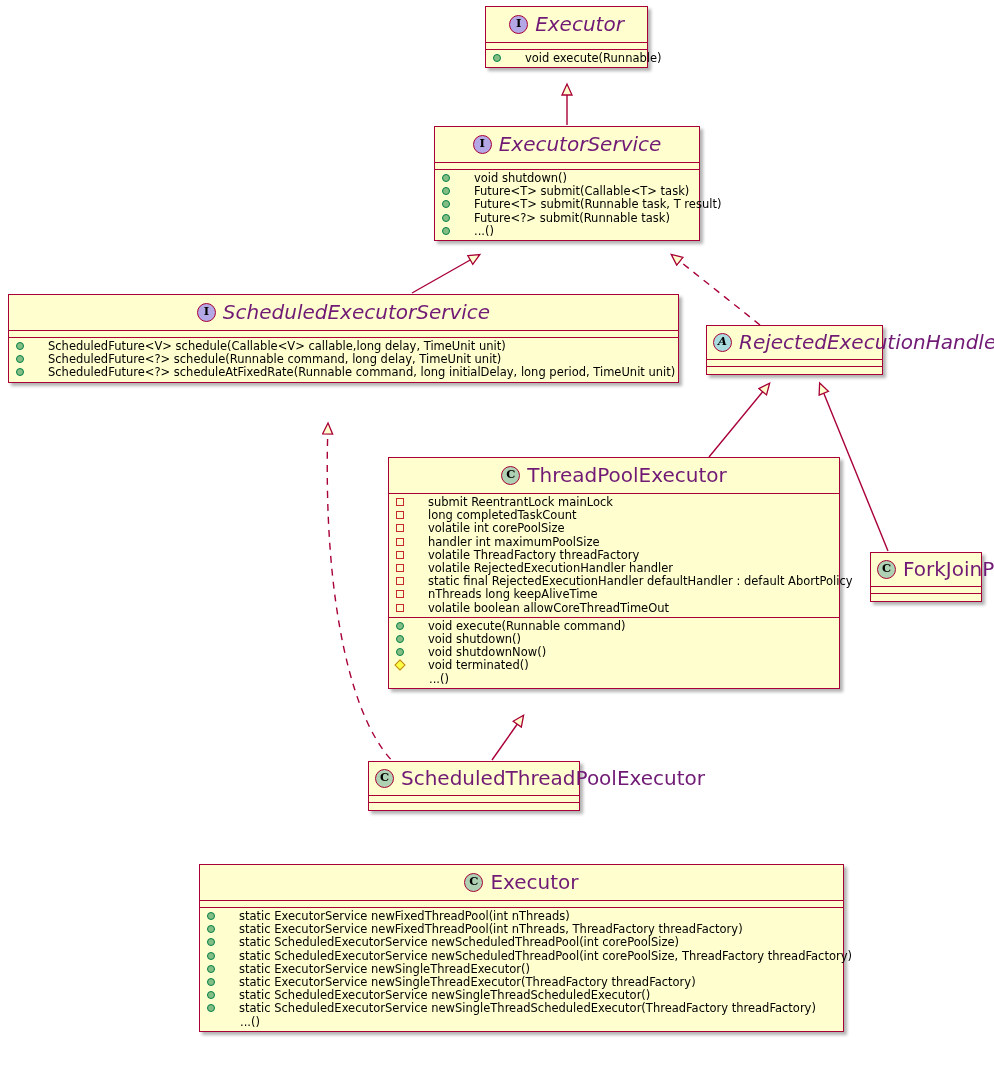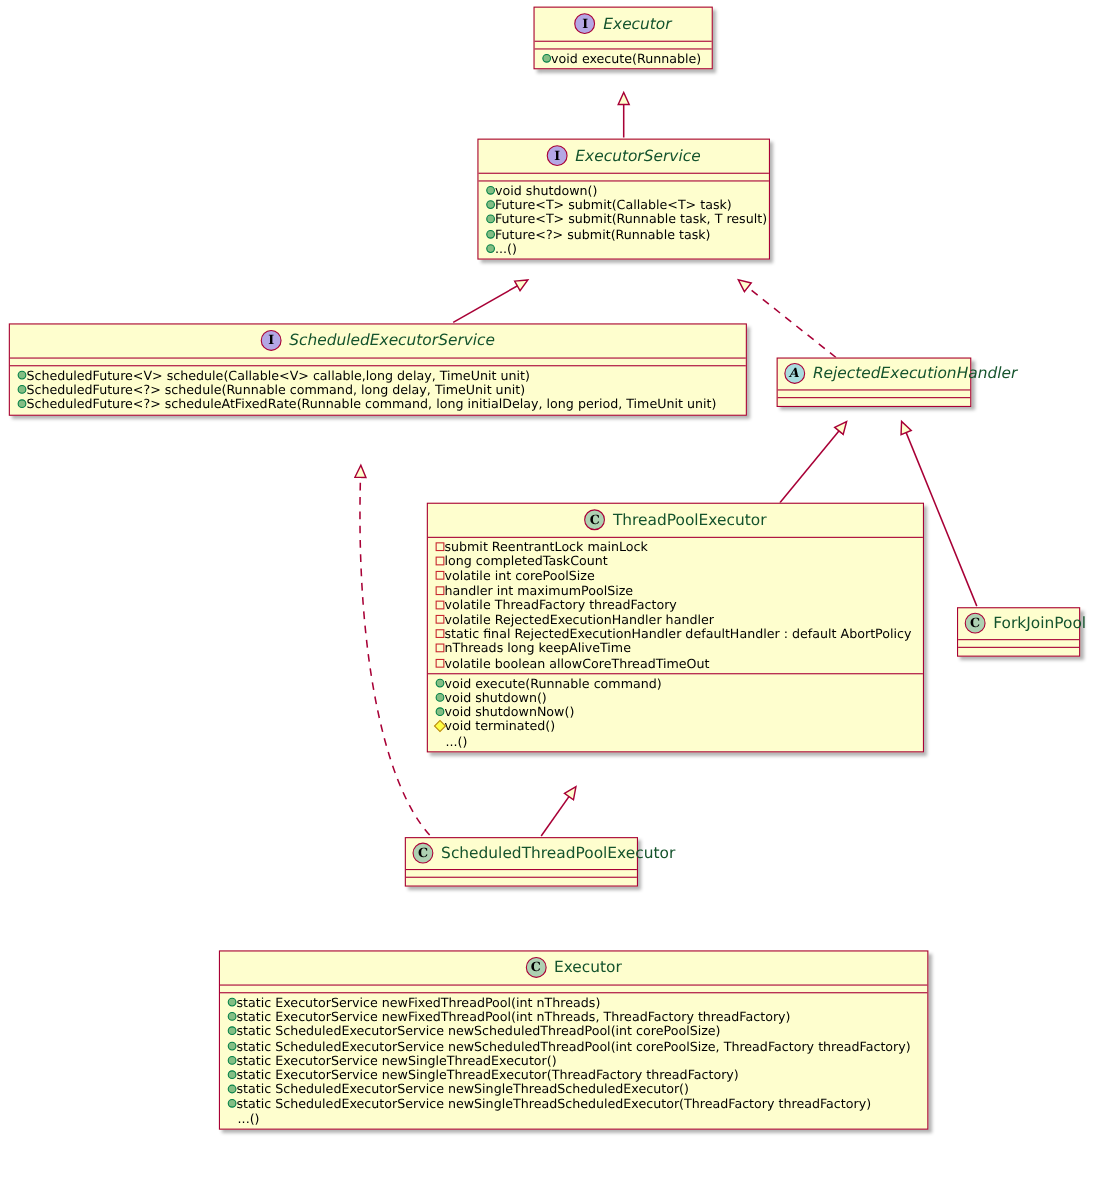--- a/index.html
+++ b/index.html
@@ -36,22 +36,22 @@
   .cls-header {
     display: flex;
     align-items: center;
     justify-content: center;
     padding: 5px 8px 6px 8px;
     gap: 7px;
     border-bottom: 1.5px solid #A80036;
     min-height: 28px;
   }
   .cls-title {
-    font-size: 14px;
-    color: #14532d;
+    font-size: 20px;
+    color: #701a75;
     white-space: nowrap;
   }
   .cls-title.italic { font-style: italic; }
   .stereo {
     width: 19px; height: 19px;
     border-radius: 50%;
     display: inline-flex;
     align-items: center;
     justify-content: center;
     font-size: 11.5px;
@@ -69,21 +69,21 @@
     border-bottom: 1.5px solid #A80036;
     padding: 2px 0 2px 0;
     min-height: 7px;
   }
   .cls-section:last-child { border-bottom: none; }
   .cls-section.empty { min-height: 7px; padding: 3px 0; }
 
   .member {
     display: flex;
     align-items: baseline;
-    gap: 0;
+    gap: 24px;
     padding: 0px 6px 0px 7px;
     font-size: 11.5px;
     line-height: 13.2px;
     color: #000000;
     white-space: nowrap;
   }
   .vis {
     flex: 0 0 auto;
     display: inline-block;
     position: relative;

